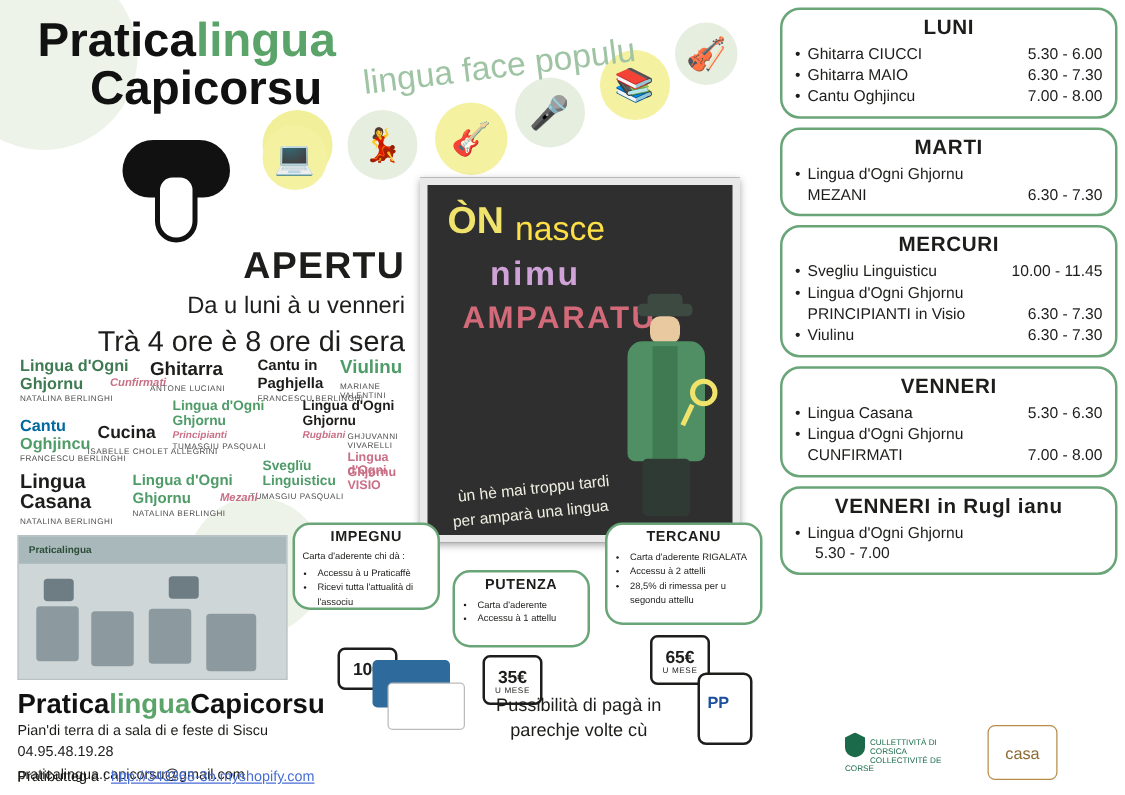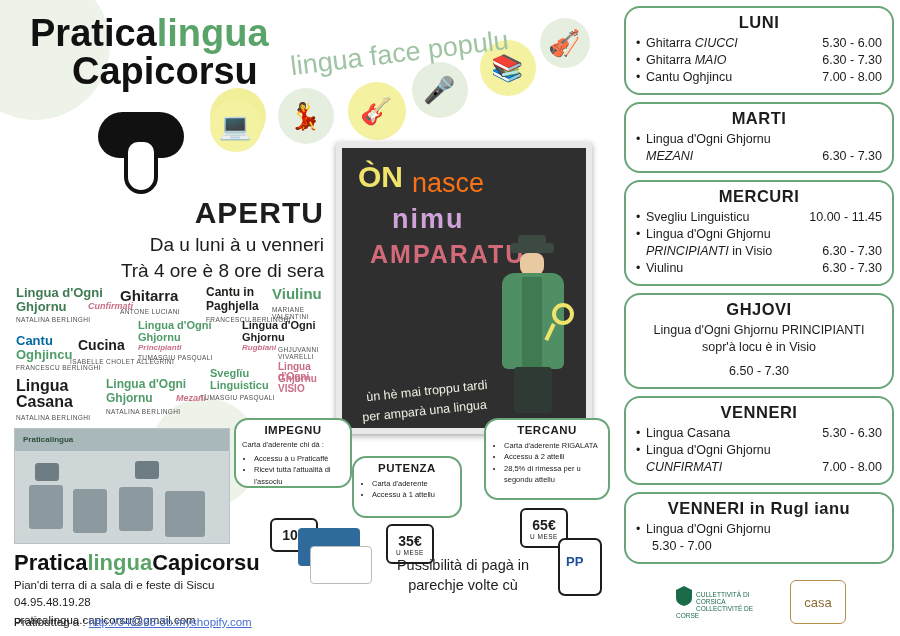--- a/index.html
+++ b/index.html
@@ -26,33 +26,33 @@
   #mouth .lips { position:absolute; left:0; top:0; width:86px; height:46px; background:#111; border-radius:46px 46px 40px 40px; }
   #mouth .tongue { position:absolute; left:26px; top:26px; width:34px; height:56px; background:#fff; border:4px solid #111; border-radius:18px 18px 22px 22px; }
 
   
   .ic { position:absolute; border-radius:50%; display:flex; align-items:center; justify-content:center; font-size:26px; }
 
   
   #apertu { position:absolute; left:44px; top:196px; width:280px; text-align:right; }
   #apertu .t1 { font-size:30px; font-weight:bold; letter-spacing:1px; }
   #apertu .t2 { font-size:19px; margin-top:4px; }
-  #apertu .t3 { font-size:19px; margin-top:4px; }
+  #apertu .t3 { font-size:23px; margin-top:4px; }
 
   
   #cloud { position:absolute; left:10px; top:282px; width:330px; height:140px; }
   #cloud .w { position:absolute; font-weight:bold; line-height:1; }
   #cloud .sub { position:absolute; font-size:6.5px; color:#4e4e4e; letter-spacing:0.4px; }
 
   
   #poster { position:absolute; left:336px; top:142px; width:256px; height:292px;
             background:#2f2f2f; border:6px solid #e9e9e9; box-shadow:0 2px 6px rgba(0,0,0,.35);
             overflow:hidden; }
   #poster .on { position:absolute; left:16px; top:12px; font-size:30px; font-weight:bold; color:#efe36b; }
-  #poster .nasce { position:absolute; left:70px; top:20px; font-size:27px; color:#f97316;text-align:center; }
+  #poster .nasce { position:absolute; left:70px; top:20px; font-size:27px; color:#fde047;text-align:center; }
   #poster .nimu { position:absolute; left:50px; top:56px; font-size:27px; font-weight:bold; color:#cfa3d8; letter-spacing:2px; }
   #poster .amparatu { position:absolute; left:28px; top:92px; font-size:25px; font-weight:bold; color:#d36a7a; letter-spacing:2px; }
   #poster .bottom1 { position:absolute; left:24px; top:236px; font-size:12.5px; color:#f0efe2; transform:rotate(-6deg); }
   #poster .bottom2 { position:absolute; left:20px; top:256px; font-size:12.5px; color:#f0efe2; transform:rotate(-6deg); }
   
   #det { position:absolute; left:150px; top:95px; width:90px; height:180px; }
   #det .hat { position:absolute; left:18px; top:0; width:44px; height:10px; background:#3c4a42; border-radius:4px; }
   #det .hat2 { position:absolute; left:26px; top:-8px; width:28px; height:12px; background:#3c4a42; border-radius:4px 4px 0 0; }
   #det .face { position:absolute; left:28px; top:10px; width:24px; height:22px; background:#e8c9a0; border-radius:8px; }
   #det .coat { position:absolute; left:10px; top:30px; width:62px; height:96px; background:#4f8f63; border-radius:12px 12px 6px 6px; }
@@ -100,21 +100,21 @@
   #badge2 { position:absolute; left:790px; top:580px; width:68px; height:48px; }
 
   
   #right { position:absolute; left:624px; top:6px; width:270px; }
   .day { border:2px solid #6aa578; border-radius:16px; background:#fff; margin-bottom:7px; padding:5px 10px 7px; }
   .day h3 { margin:0 0 3px; text-align:center; font-size:16.5px; font-weight:bold; letter-spacing:0.5px; }
   .row { display:flex; align-items:baseline; font-size:12.5px; line-height:1.35; }
   .row .bullet { width:10px; flex:0 0 10px; }
   .row .lbl { flex:1 1 auto; }
   .row .time { flex:0 0 auto; text-align:right; white-space:nowrap; padding-left:6px; }
-  .it { font-style:italic; }
+  .it { }
   .center { text-align:center; font-size:12.5px; line-height:1.4; }
 </style>
 </head>
 <body>
 
 <div id="left">
 
   <div class="blob" style="left:-40px;top:-30px;width:150px;height:150px;background:#eef3e9;"></div>
   <div class="blob" style="left:210px;top:88px;width:56px;height:56px;background:#f2ef9b;"></div>
   <div class="blob" style="left:150px;top:398px;width:110px;height:110px;background:#eef3e9;"></div>
@@ -242,21 +242,21 @@
     <div class="lead">Carta d'aderente chi dà :</div>
     <ul>
       <li>Accessu à u Praticaffè</li>
       <li>Ricevi tutta l'attualità di l'associu</li>
     </ul>
   </div>
   <div class="pricetag" style="left:270px;top:518px;height:34px;">
     <div class="amt">10€</div>
   </div>
 
-  <div class="bubble" style="left:352px;top:456px;width:110px;height:62px;">
+  <div class="bubble" style="left:362px;top:456px;width:110px;height:62px;">
     <div class="title" style="margin-top:4px;">PUTENZA</div>
     <ul>
       <li>Carta d'aderente</li>
       <li>Accessu à 1 attellu</li>
     </ul>
   </div>
   <div class="pricetag" style="left:386px;top:524px;">
     <div class="amt">35€</div>
     <div class="per">U MESE</div>
   </div>
@@ -348,26 +348,20 @@
       <span class="lbl"><span class="it">PRINCIPIANTI</span><span> in Visio</span></span>
       <span class="time">6.30 - 7.30</span>
     </div>
     <div class="row">
       <span class="bullet">•</span>
       <span class="lbl">Viulinu</span>
       <span class="time">6.30 - 7.30</span>
     </div>
   </div>
 
-  <div class="day">
-    <h3>GHJOVI</h3>
-    <div class="center">Lingua d'Ogni Ghjornu PRINCIPIANTI</div>
-    <div class="center">sopr'à locu è in Visio</div>
-    <div class="center" style="margin-top:6px;">6.50 - 7.30</div>
-  </div>
 
   <div class="day">
     <h3>VENNERI</h3>
     <div class="row">
       <span class="bullet">•</span>
       <span class="lbl">Lingua Casana</span>
       <span class="time">5.30 - 6.30</span>
     </div>
     <div class="row">
       <span class="bullet">•</span>

